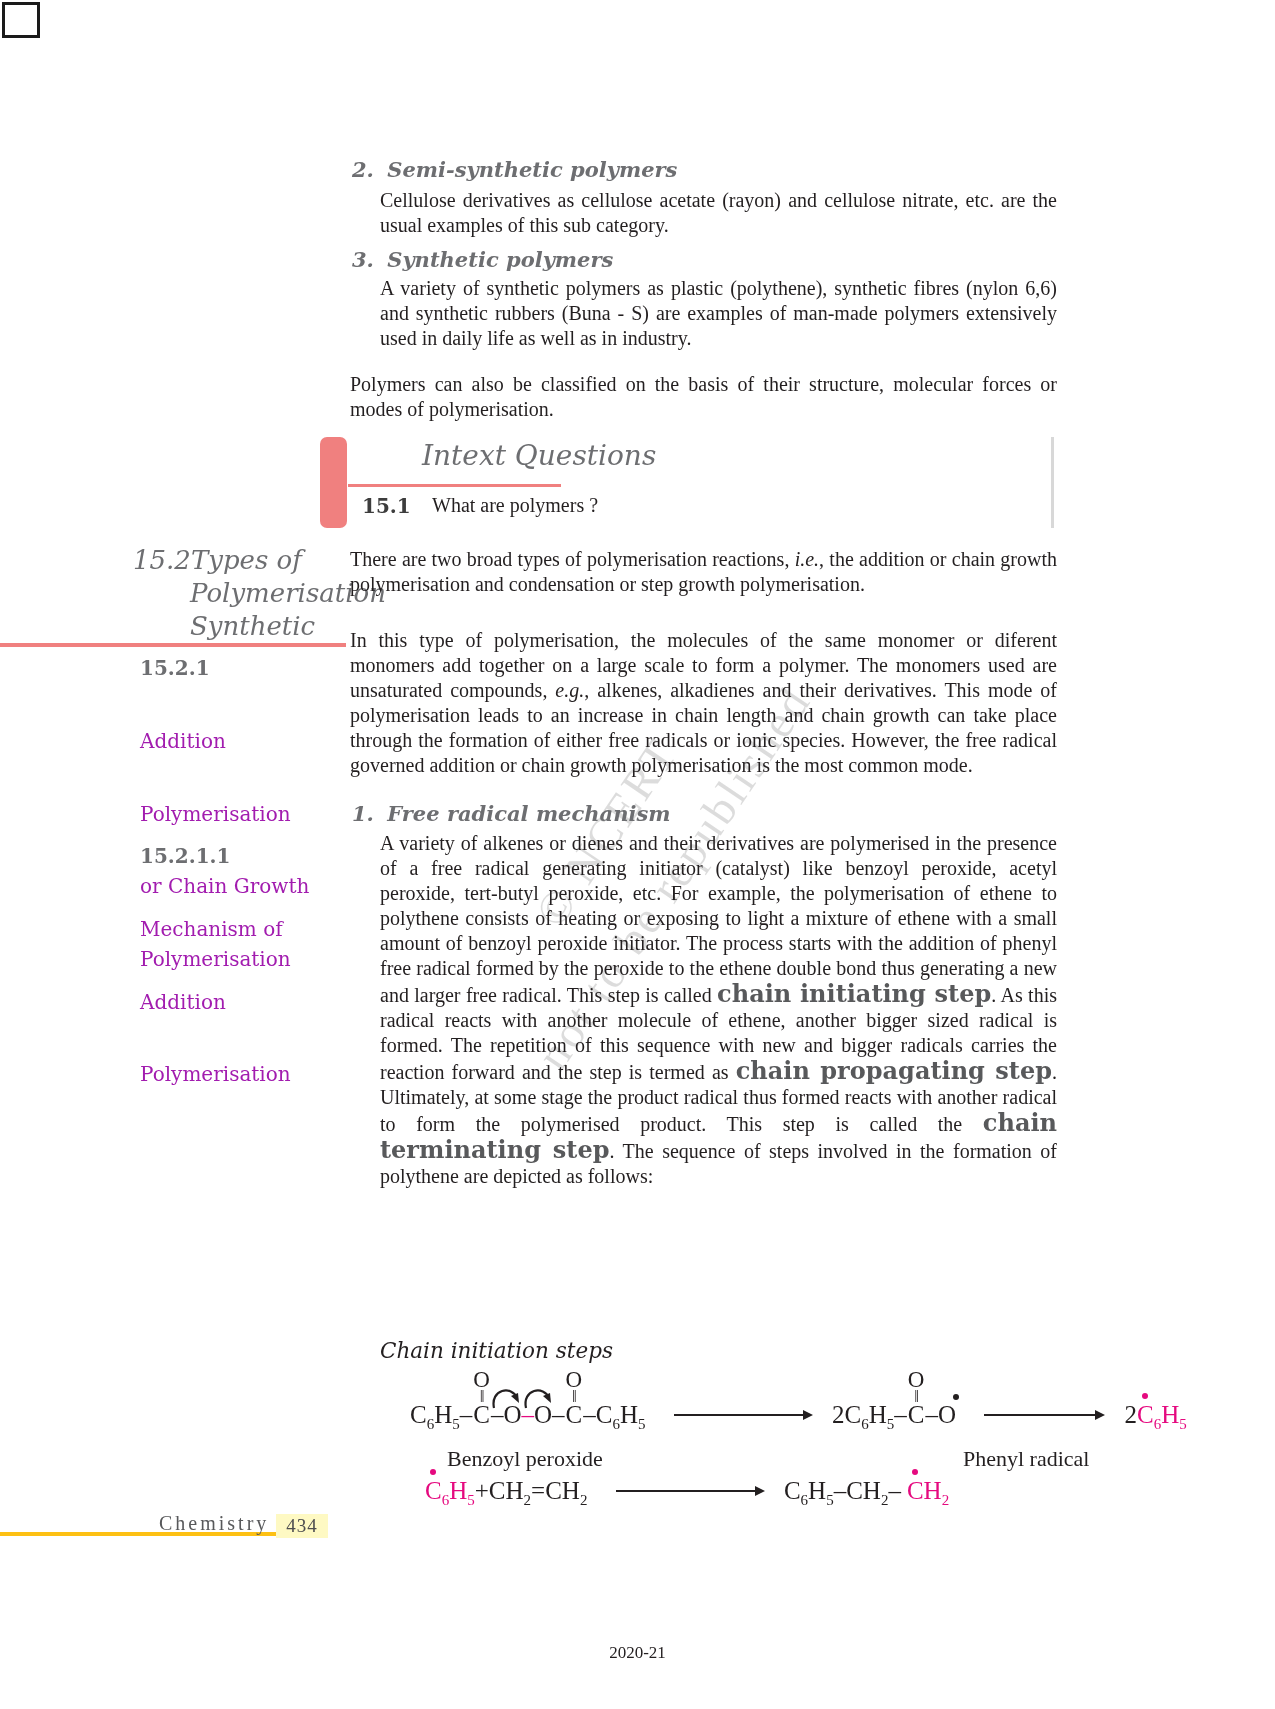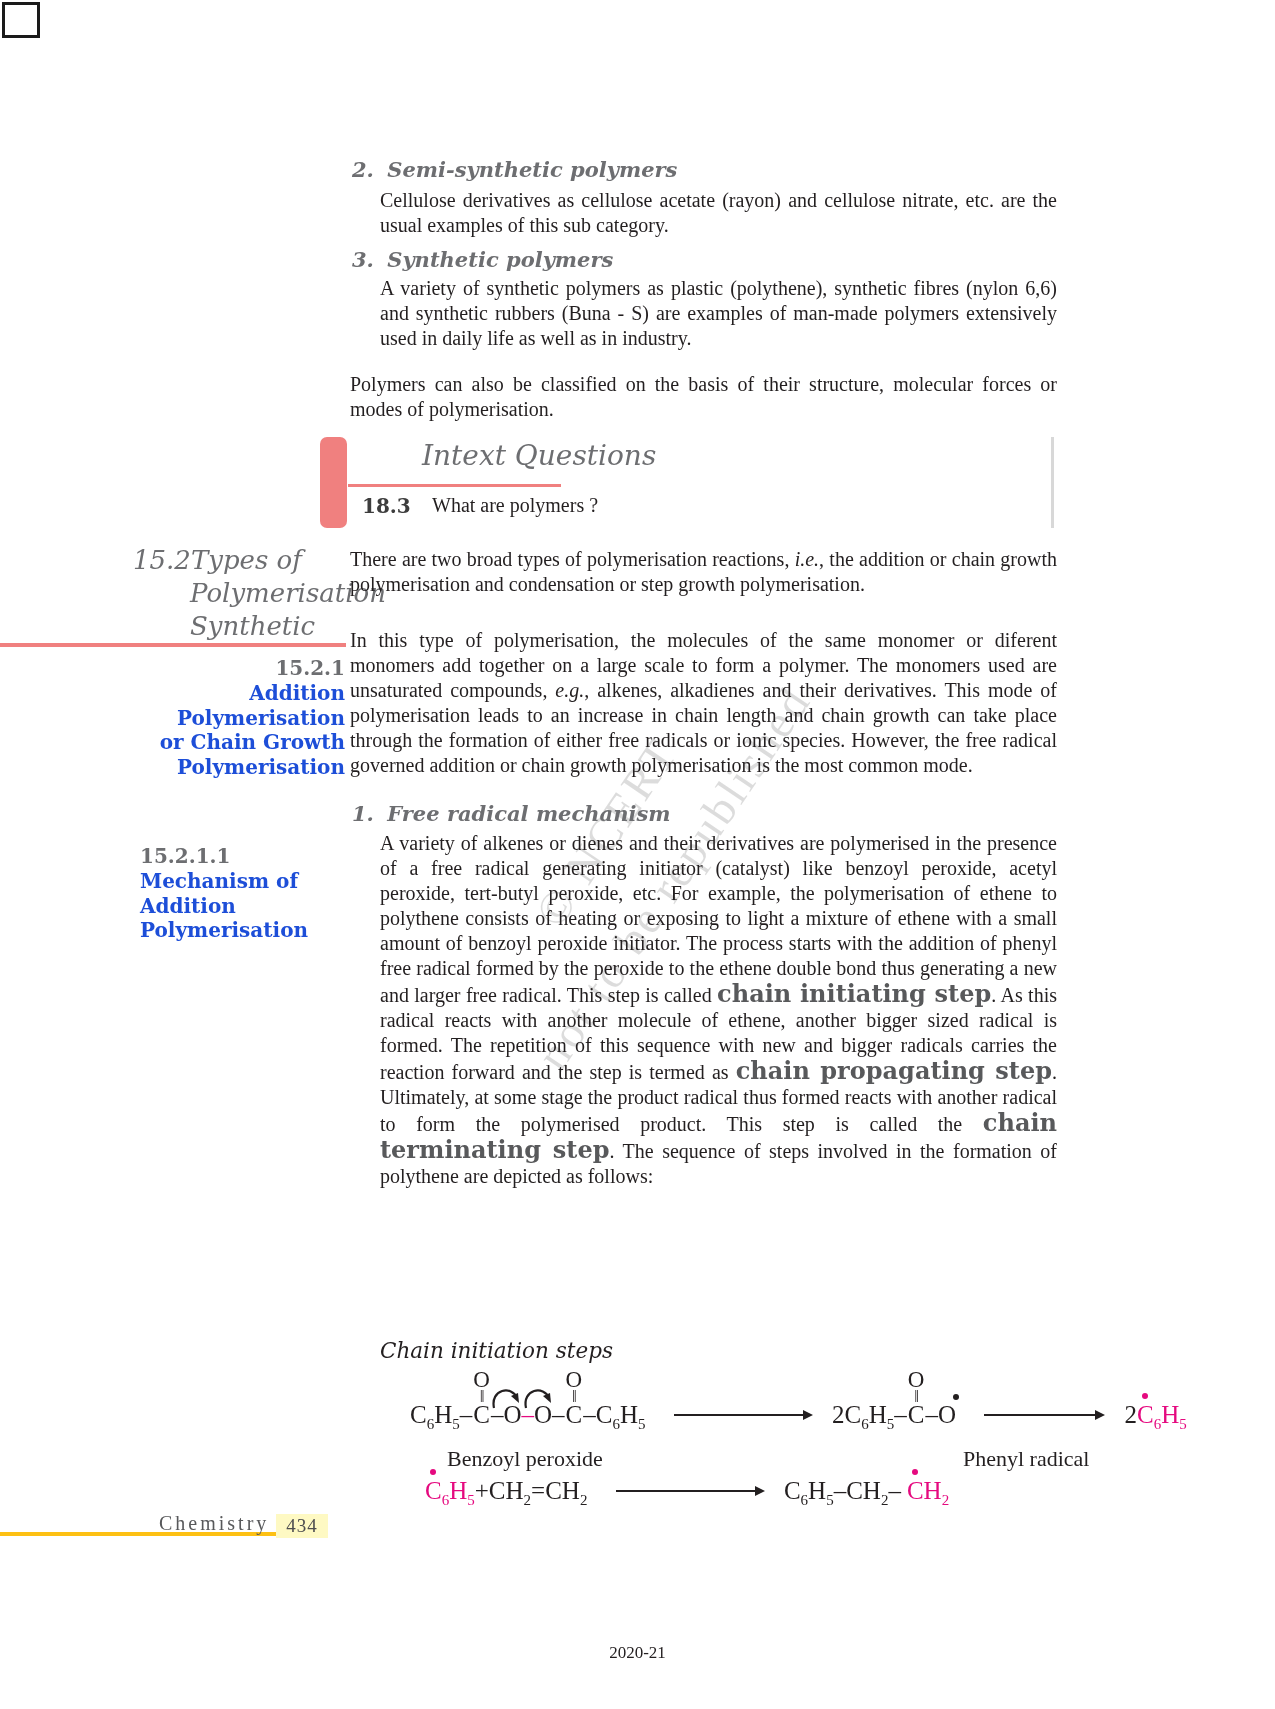--- a/index.html
+++ b/index.html
@@ -12,21 +12,21 @@
     overflow:hidden;
   }
   .abs{position:absolute;}
   .just{text-align:justify;}
   .body-text{font-size:20px;line-height:25px;}
   .em{font-style:italic;}
   .gray-h{color:#6d6e71;font-weight:bold;font-style:italic;font-family:"DejaVu Serif",serif;font-size:21px;text-align:right;}
   .bold-step{font-weight:bold;color:#58595b;font-family:"DejaVu Serif",serif;font-size:24px;}
   .script{font-family:"DejaVu Serif",serif;font-style:italic;color:#6d6e71;}
   .margin-num{color:#6d6e71;font-weight:bold;font-family:"DejaVu Serif",serif;font-size:20px;line-height:26px;}
-  .margin-title{color:#1d4ed8;font-weight:bold;font-family:"DejaVu Serif",serif;font-size:20px;line-height:24.5px;}
+  .margin-title{color:#a21caf;font-weight:normal;font-family:"DejaVu Serif",serif;font-size:20px;line-height:24.5px;margin-top:48px;}
 
   
   #intext{left:320px;top:437px;width:737px;height:91px;}
   #intext .bar{position:absolute;left:0;top:0;width:27px;height:91px;background:#f0807f;border-radius:7px;}
   #intext .title{position:absolute;left:56px;top:2px;font-size:28px;margin-left:46px;}
   #intext .underline{position:absolute;left:28px;top:47px;width:213px;height:3px;background:#f0807f;}
   #intext .qnum{position:absolute;left:42px;top:57px;font-weight:bold;font-family:"DejaVu Serif",serif;font-size:20px;color:#3d3d3d;}
   #intext .qtext{position:absolute;left:112px;top:57px;font-size:20px;}
   #intext .vline{position:absolute;left:731px;top:0;width:3px;height:91px;background:#d8d8d8;}
 
@@ -91,39 +91,39 @@
   <span style="margin-left:6px;">Synthetic polymers</span>
 </div>
 <div class="abs body-text just" style="left:380px;top:276px;width:677px;">A variety of synthetic polymers as plastic (polythene), synthetic fibres (nylon 6,6) and synthetic rubbers (Buna - S) are examples of man-made polymers extensively used in daily life as well as in industry.</div>
 
 <div class="abs body-text just" style="left:350px;top:372px;width:707px;">Polymers can also be classified on the basis of their structure, molecular forces or modes of polymerisation.</div>
 
 <div id="intext" class="abs">
   <div class="bar"></div>
   <div class="title script">Intext  Questions</div>
   <div class="underline"></div>
-  <div class="qnum">18.3</div>
+  <div class="qnum">15.1</div>
   <div class="qtext">What are polymers ?</div>
   <div class="vline"></div>
 </div>
 
 <div id="s152" class="abs script">
   <div class="l1">
     <span class="num">15.2</span><span>Types  of</span>
   </div>
   <div class="rest">Polymerisation</div>
   <div class="rest">Synthetic</div>
 </div>
 <div id="rule-pink" class="abs"></div>
 
 <div class="abs body-text just" style="left:350px;top:547px;width:707px;">
   <span>There are two broad types of polymerisation reactions, </span><span class="em">i.e.</span><span>, the addition or chain growth polymerisation and condensation or step growth polymerisation.</span>
 </div>
 
-<div class="abs" style="left:140px;top:655px;width:205px;text-align:right;">
+<div class="abs" style="left:140px;top:655px;width:205px;">
   <div class="margin-num">15.2.1</div>
   <div class="margin-title">Addition</div>
   <div class="margin-title">Polymerisation</div>
   <div class="margin-title">or  Chain Growth</div>
   <div class="margin-title">Polymerisation</div>
 </div>
 
 <div class="abs body-text just" style="left:350px;top:628px;width:707px;">
   <span>In this type of polymerisation, the molecules of the same monomer or diferent monomers add together on a large scale to form a polymer. The monomers used are unsaturated compounds, </span><span class="em">e.g.</span><span>, alkenes, alkadienes and their derivatives. This mode of polymerisation leads to an increase in chain length and chain growth can take place through the formation of either free radicals or ionic species. However, the free radical governed addition or chain growth polymerisation is the most common mode.</span>
 </div>

